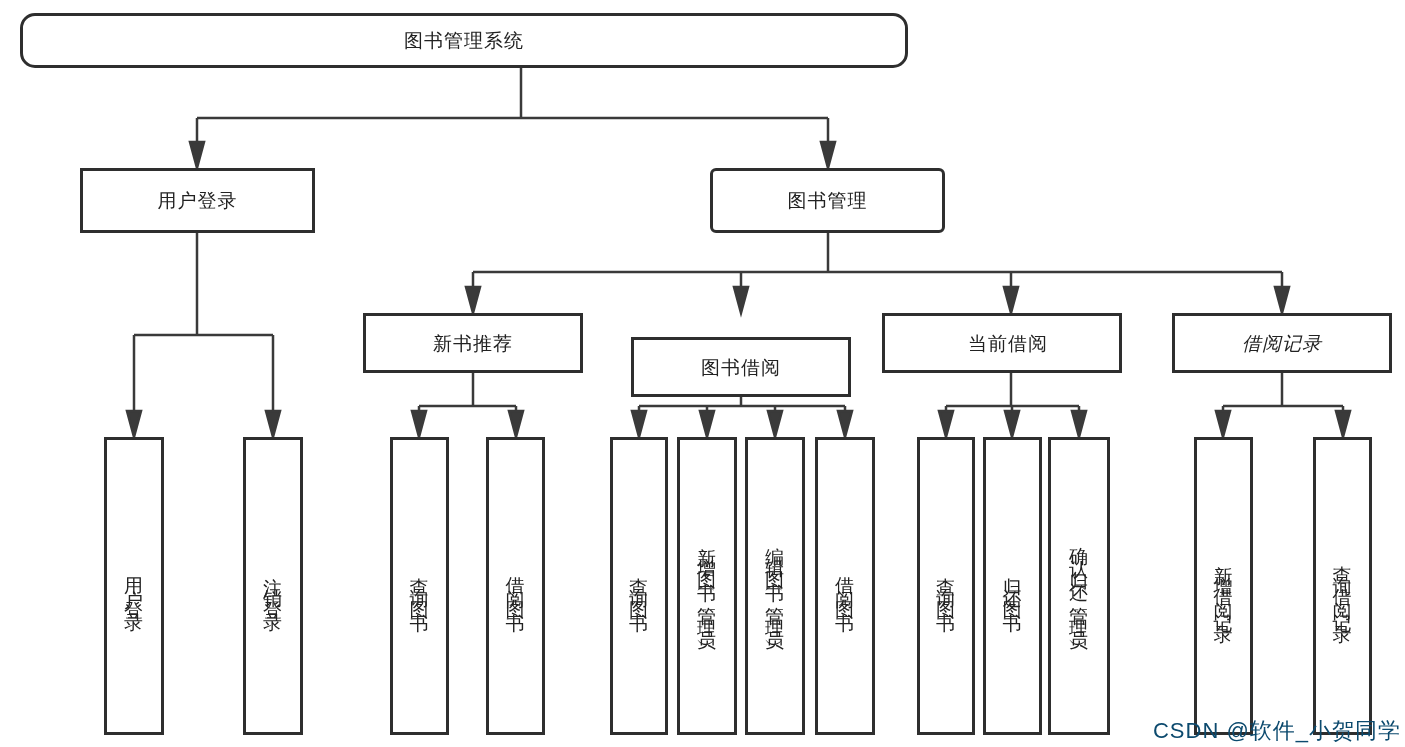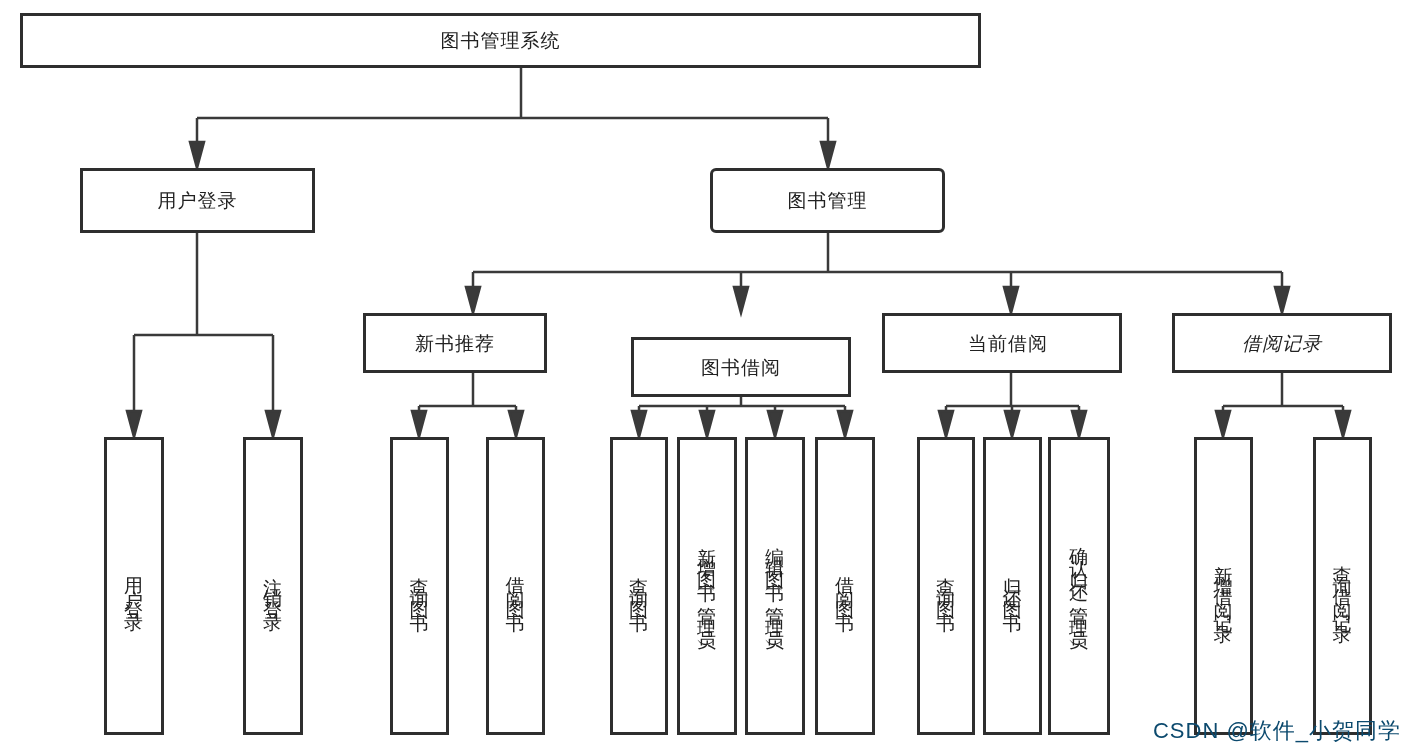--- a/index.html
+++ b/index.html
@@ -125,26 +125,26 @@
         <line x1="1282" y1="373" x2="1282" y2="406"></line>
         <line x1="1223" y1="406" x2="1343" y2="406"></line>
         <line x1="1223" y1="406" x2="1223" y2="414"></line>
         <polygon points="1216,411 1230,411 1223,437"></polygon>
         <line x1="1343" y1="406" x2="1343" y2="414"></line>
         <polygon points="1336,411 1350,411 1343,437"></polygon>
       </g>
     </g>
   </svg>
 
-  <div class="box hbox" style="left:20px; top:13px; width:961px; height:55px;">图书管理系统</div>
+  <div class="box hbox" style="left:20px; top:13px; width:888px; height:55px;border-radius:15px;">图书管理系统</div>
 
   <div class="box hbox" style="left:80px; top:168px; width:235px; height:65px;">用户登录</div>
   <div class="box hbox" style="left:710px; top:168px; width:235px; height:65px;border-radius:6px;">图书管理</div>
 
-  <div class="box hbox" style="left:363px; top:313px; width:184px; height:60px;">新书推荐</div>
+  <div class="box hbox" style="left:363px; top:313px; width:220px; height:60px;">新书推荐</div>
   <div class="box hbox" style="left:631px; top:313px; width:220px; height:60px;margin-top:24px;">图书借阅</div>
   <div class="box hbox" style="left:882px; top:313px; width:240px; height:60px;padding-left:12px;">当前借阅</div>
   <div class="box hbox" style="left:1172px; top:313px; width:220px; height:60px;font-style:italic;">借阅记录</div>
 
   <div class="box vbox" style="left:104px; width:60px;">用户登录</div>
   <div class="box vbox" style="left:243px; width:60px;">注销登录</div>
 
   <div class="box vbox" style="left:390px; width:59px;">查询图书</div>
   <div class="box vbox" style="left:486px; width:59px;">借阅图书</div>
 

